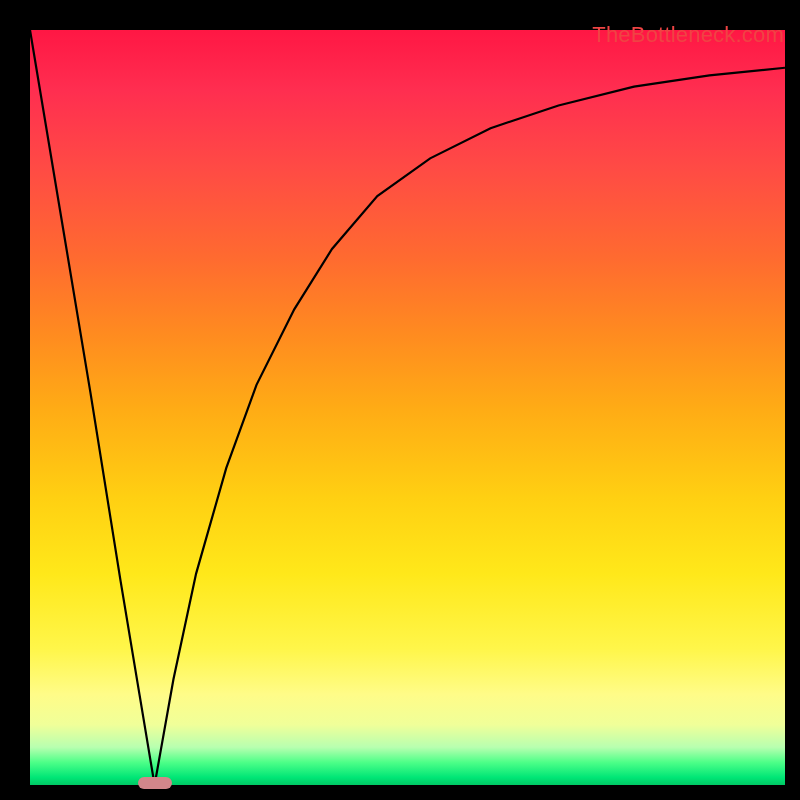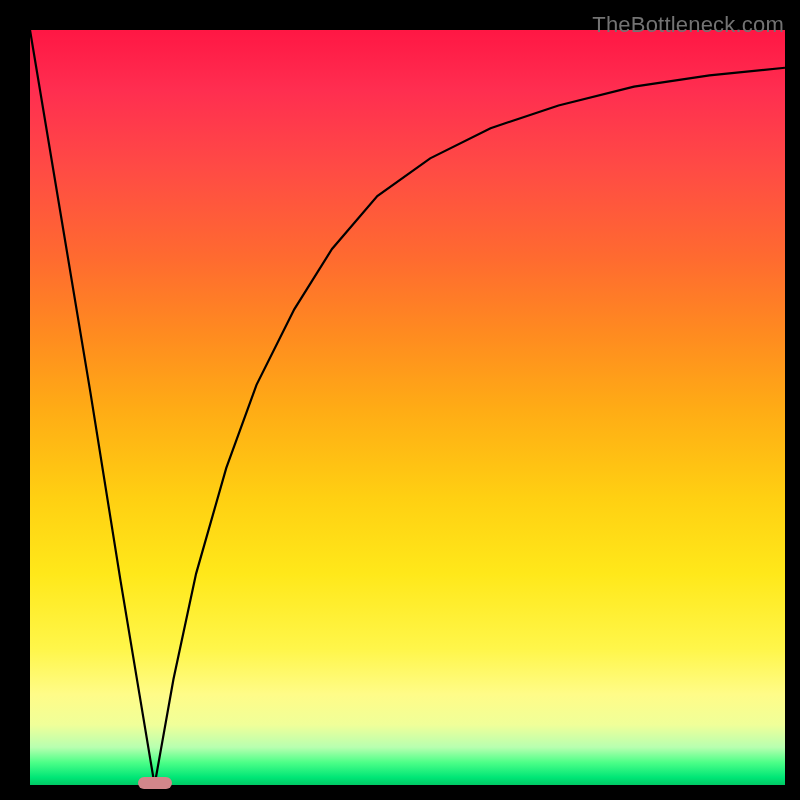--- a/index.html
+++ b/index.html
@@ -44,25 +44,25 @@
   }
   .marker {
     position: absolute;
     width: 34px;
     height: 12px;
     background: #d1868a;
     border-radius: 6px;
   }
   .watermark {
     position: absolute;
-    top: 12px;
+    top: 22px;
     right: 16px;
     font-family: Arial, Helvetica, sans-serif;
     font-size: 22px;
-    color: #737373;
+    color: #ef4444;
     letter-spacing: 0.2px;
   }
 </style>
 </head>
 <body>
 
 <div class="frame"></div>
 
 <svg class="curve" viewBox="0 0 755 755" preserveAspectRatio="none">
   <path id="curve-left" fill="none" stroke="#000" stroke-width="2.2" d="M0.00 0.00 L30.20 181.20 L60.40 362.40 L90.60 551.15 L109.47 664.40 L124.58 755.00"></path>

